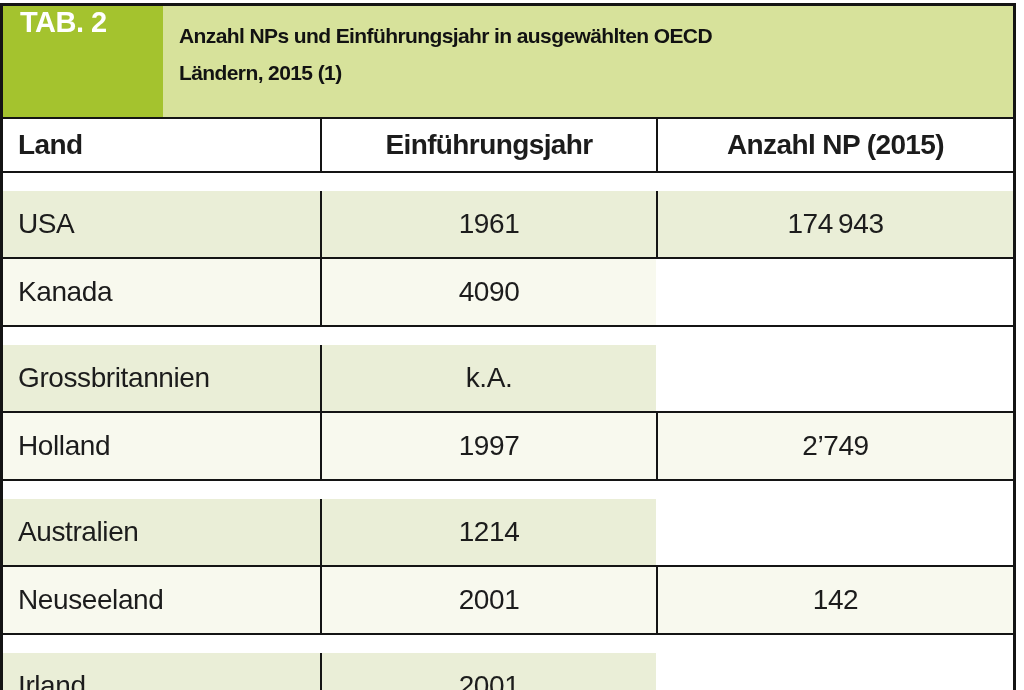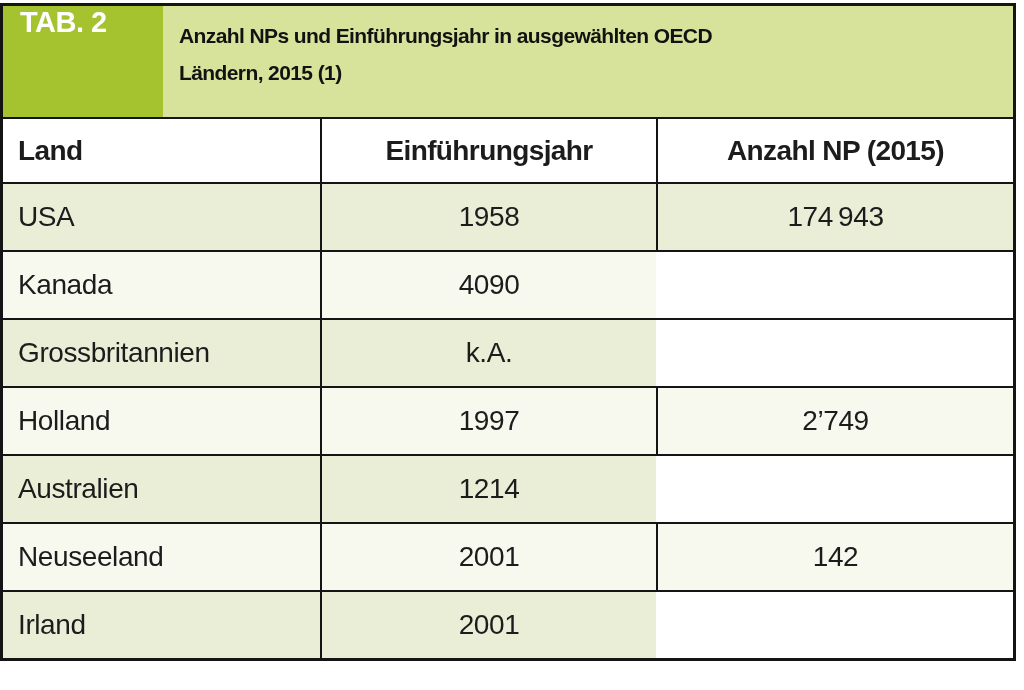--- a/index.html
+++ b/index.html
@@ -71,27 +71,27 @@
     letter-spacing: -0.4px;
     overflow: hidden;
     white-space: nowrap;
   }
   .c1 { justify-content: flex-start; padding-left: 15px; }
   .c2, .c3 {
     justify-content: center;
     border-left: 2px solid var(--c-border);
   }
   .thead .cell {
-    height: 63px;
+    height: 52px;
     background: var(--c-header-row);
     font-weight: bold;
     letter-spacing: -0.6px;
   }
   .tdata .cell { height: 66px; }
-  .bg-a .cell { background: var(--c-row-green); }
+  .bg-a .cell { background: var(--c-row-green); margin-top: 18px; }
   .bg-b .cell { background: var(--c-row-light); }
 </style>
 </head>
 <body>
 
 <div class="frame">
 
   <div class="title-band">
     <div class="tab-box">
       <span>TAB. 2</span>
@@ -103,21 +103,21 @@
   </div>
 
   <div class="trow thead">
     <div class="cell c1">Land</div>
     <div class="cell c2">Einführungsjahr</div>
     <div class="cell c3">Anzahl NP (2015)</div>
   </div>
 
   <div class="trow tdata bg-a">
     <div class="cell c1">USA</div>
-    <div class="cell c2">1958</div>
+    <div class="cell c2">1961</div>
     <div class="cell c3">174 943</div>
   </div>
 
   <div class="trow tdata bg-b">
     <div class="cell c1">Kanada</div>
     <div class="cell c3">4090</div>
   </div>
 
   <div class="trow tdata bg-a">
     <div class="cell c1">Grossbritannien</div>

